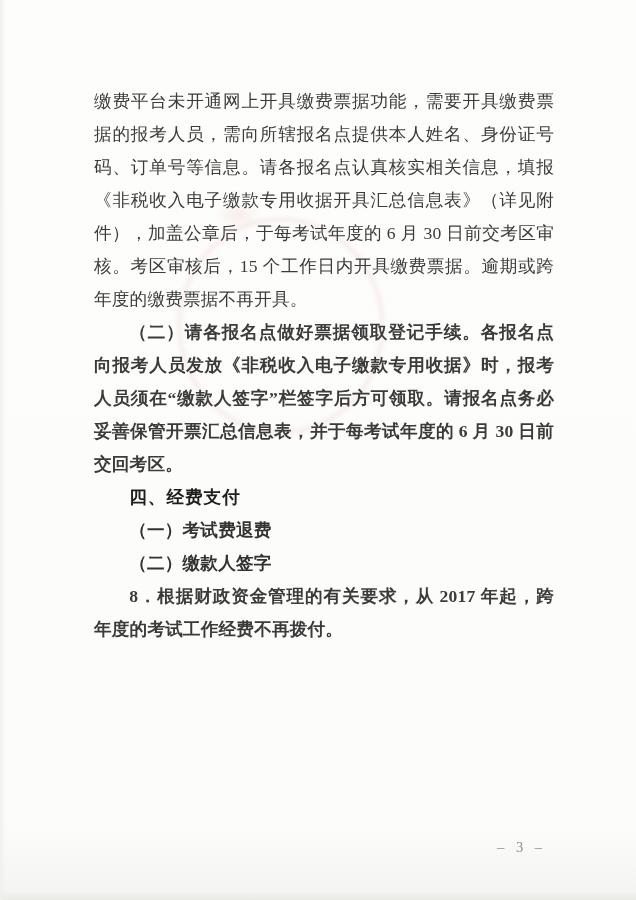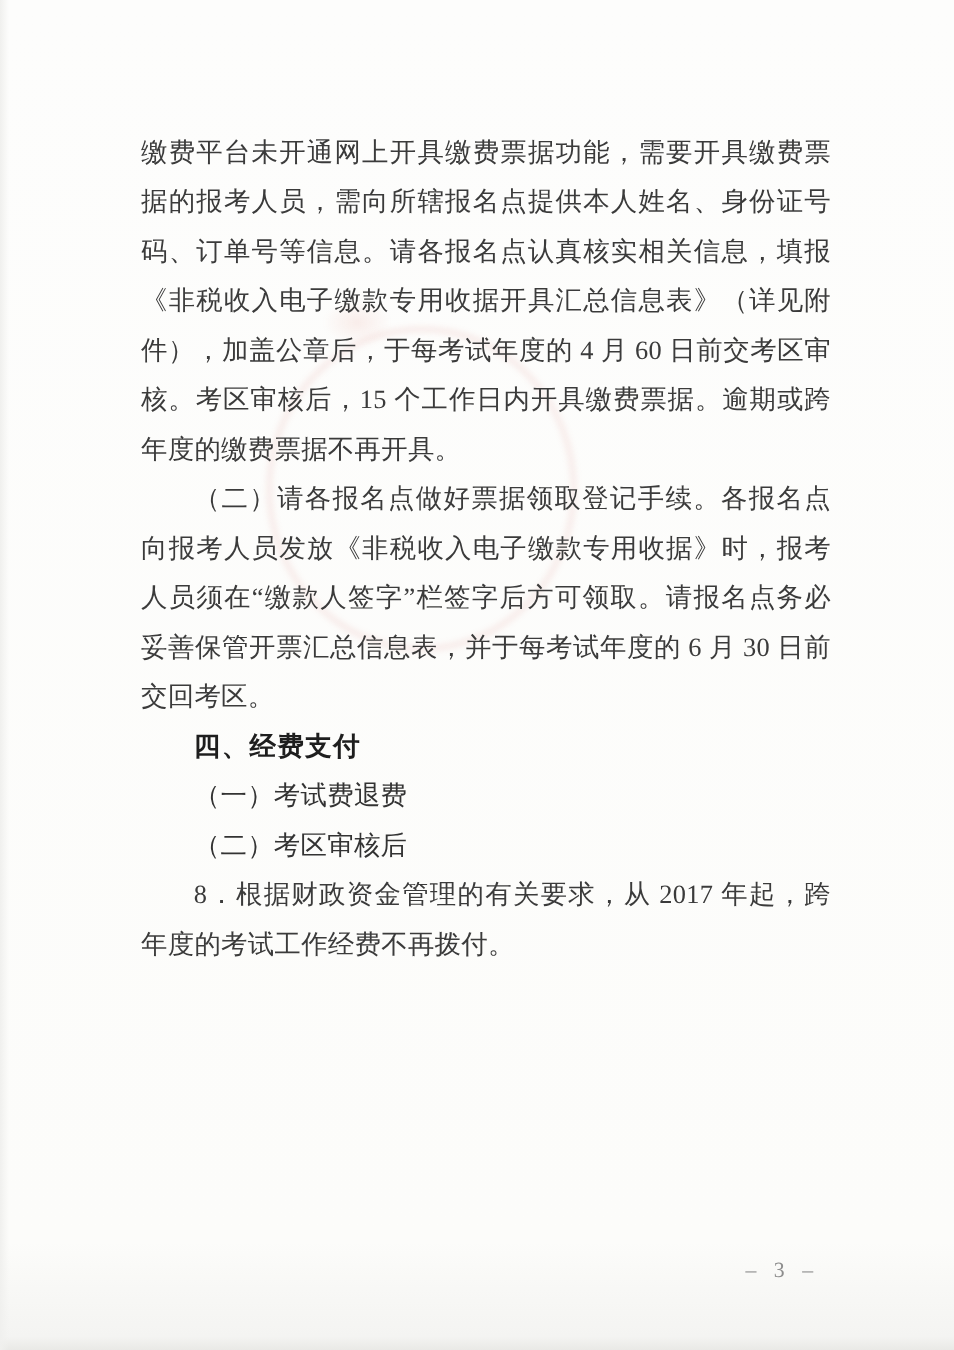--- a/index.html
+++ b/index.html
@@ -27,21 +27,21 @@
     left: 94px;
     top: 85px;
     width: 460px;
     font-size: 17.6px;
     line-height: 33px;
     color: #3b3b3b;
     text-align: justify;
     letter-spacing: 0.2px;
   }
   .content p { margin: 0; }
-  .content p.indent { text-indent: 2em; }
+  .content p.indent { text-indent: 2em; font-weight: bold; }
   .content p.heading {
     font-weight: bold;
     color: #1e1e1e;
     letter-spacing: 1px;
   }
   .content p.subheading {
     color: #333333;
   }
   .page-number {
     position: absolute;
@@ -78,22 +78,22 @@
 </head>
 <body>
 
 <div class="page">
   <div class="scan-edge-left"></div>
 
   <div class="stamp"></div>
   <div class="stamp-smudge"></div>
 
   <div class="content">
-      <p class="body">缴费平台未开通网上开具缴费票据功能，需要开具缴费票据的报考人员，需向所辖报名点提供本人姓名、身份证号码、订单号等信息。请各报名点认真核实相关信息，填报《非税收入电子缴款专用收据开具汇总信息表》（详见附件），加盖公章后，于每考试年度的 4 月 60 日前交考区审核。考区审核后，15 个工作日内开具缴费票据。逾期或跨年度的缴费票据不再开具。</p>
+      <p class="body">缴费平台未开通网上开具缴费票据功能，需要开具缴费票据的报考人员，需向所辖报名点提供本人姓名、身份证号码、订单号等信息。请各报名点认真核实相关信息，填报《非税收入电子缴款专用收据开具汇总信息表》（详见附件），加盖公章后，于每考试年度的 6 月 30 日前交考区审核。考区审核后，15 个工作日内开具缴费票据。逾期或跨年度的缴费票据不再开具。</p>
       <p class="body indent">（二）请各报名点做好票据领取登记手续。各报名点向报考人员发放《非税收入电子缴款专用收据》时，报考人员须在“缴款人签字”栏签字后方可领取。请报名点务必妥善保管开票汇总信息表，并于每考试年度的 6 月 30 日前交回考区。</p>
       <p class="heading indent">四、经费支付</p>
       <p class="subheading indent">（一）考试费退费</p>
-      <p class="subheading indent">（二）考区审核后</p>
+      <p class="subheading indent">（二）缴款人签字</p>
       <p class="body indent">8．根据财政资金管理的有关要求，从 2017 年起，跨年度的考试工作经费不再拨付。</p>
     </div>
 
   <div class="page-number">– 3 –</div>
 </div>
 
 </body></html>

